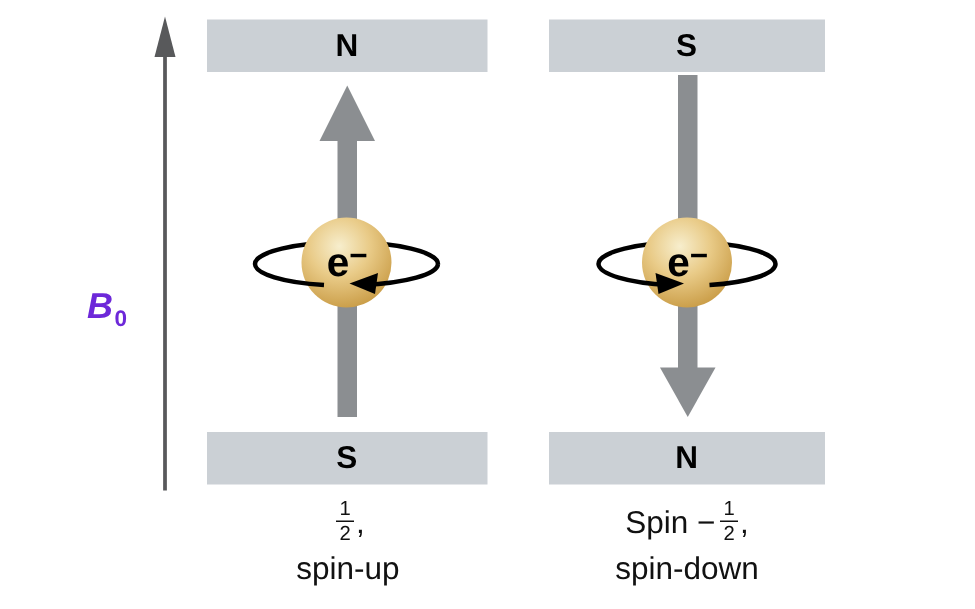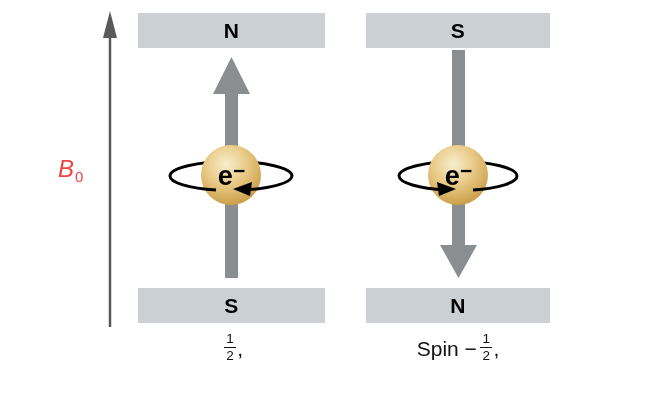--- a/index.html
+++ b/index.html
@@ -6,21 +6,21 @@
   .figure{
     position:relative;width:650px;height:406px;background:#ffffff;overflow:hidden;
     font-family:"Liberation Sans", sans-serif;color:#111;
   }
   .layer{position:absolute;left:0;top:0;}
   .pole-label{
     position:absolute;z-index:5;display:flex;align-items:center;justify-content:center;
     font-weight:bold;font-size:21px;letter-spacing:.5px;color:#000;
   }
   .field-label{
-    position:absolute;z-index:5;font-weight:normal;font-style:italic;font-size:24px;color:#ef4444;
+    position:absolute;z-index:5;font-weight:bold;font-style:italic;font-size:24px;color:#6d28d9;margin-top:36px;
   }
   .field-label .sub{font-size:15px;font-style:normal;vertical-align:-5px;margin-left:1px;}
   .electron-label{
     position:absolute;z-index:6;width:70px;text-align:center;
     font-weight:bold;font-size:27px;color:#000;line-height:1;
   }
   .electron-label .sup{font-size:21px;vertical-align:7px;letter-spacing:-1px;}
   .caption{
     position:absolute;z-index:5;width:210px;text-align:center;
     font-size:21px;line-height:1.2;color:#111;
@@ -103,26 +103,28 @@
   </div>
 
   <div class="caption" style="left:127px;top:333px;">
     <div class="cap-line1">
       <span class="frac">
           <span class="num">1</span>
           <span class="den">2</span>
         </span>
       <span>,</span>
     </div>
+    <div class="cap-line2">spin-up</div>
   </div>
 
   <div class="caption" style="left:353px;top:333px;text-align:center;">
     <div class="cap-line1">
       <span>Spin −</span>
       <span class="frac">
           <span class="num">1</span>
           <span class="den">2</span>
         </span>
       <span>,</span>
     </div>
+    <div class="cap-line2">spin-down</div>
   </div>
 
 </div>
 
 </body></html>

